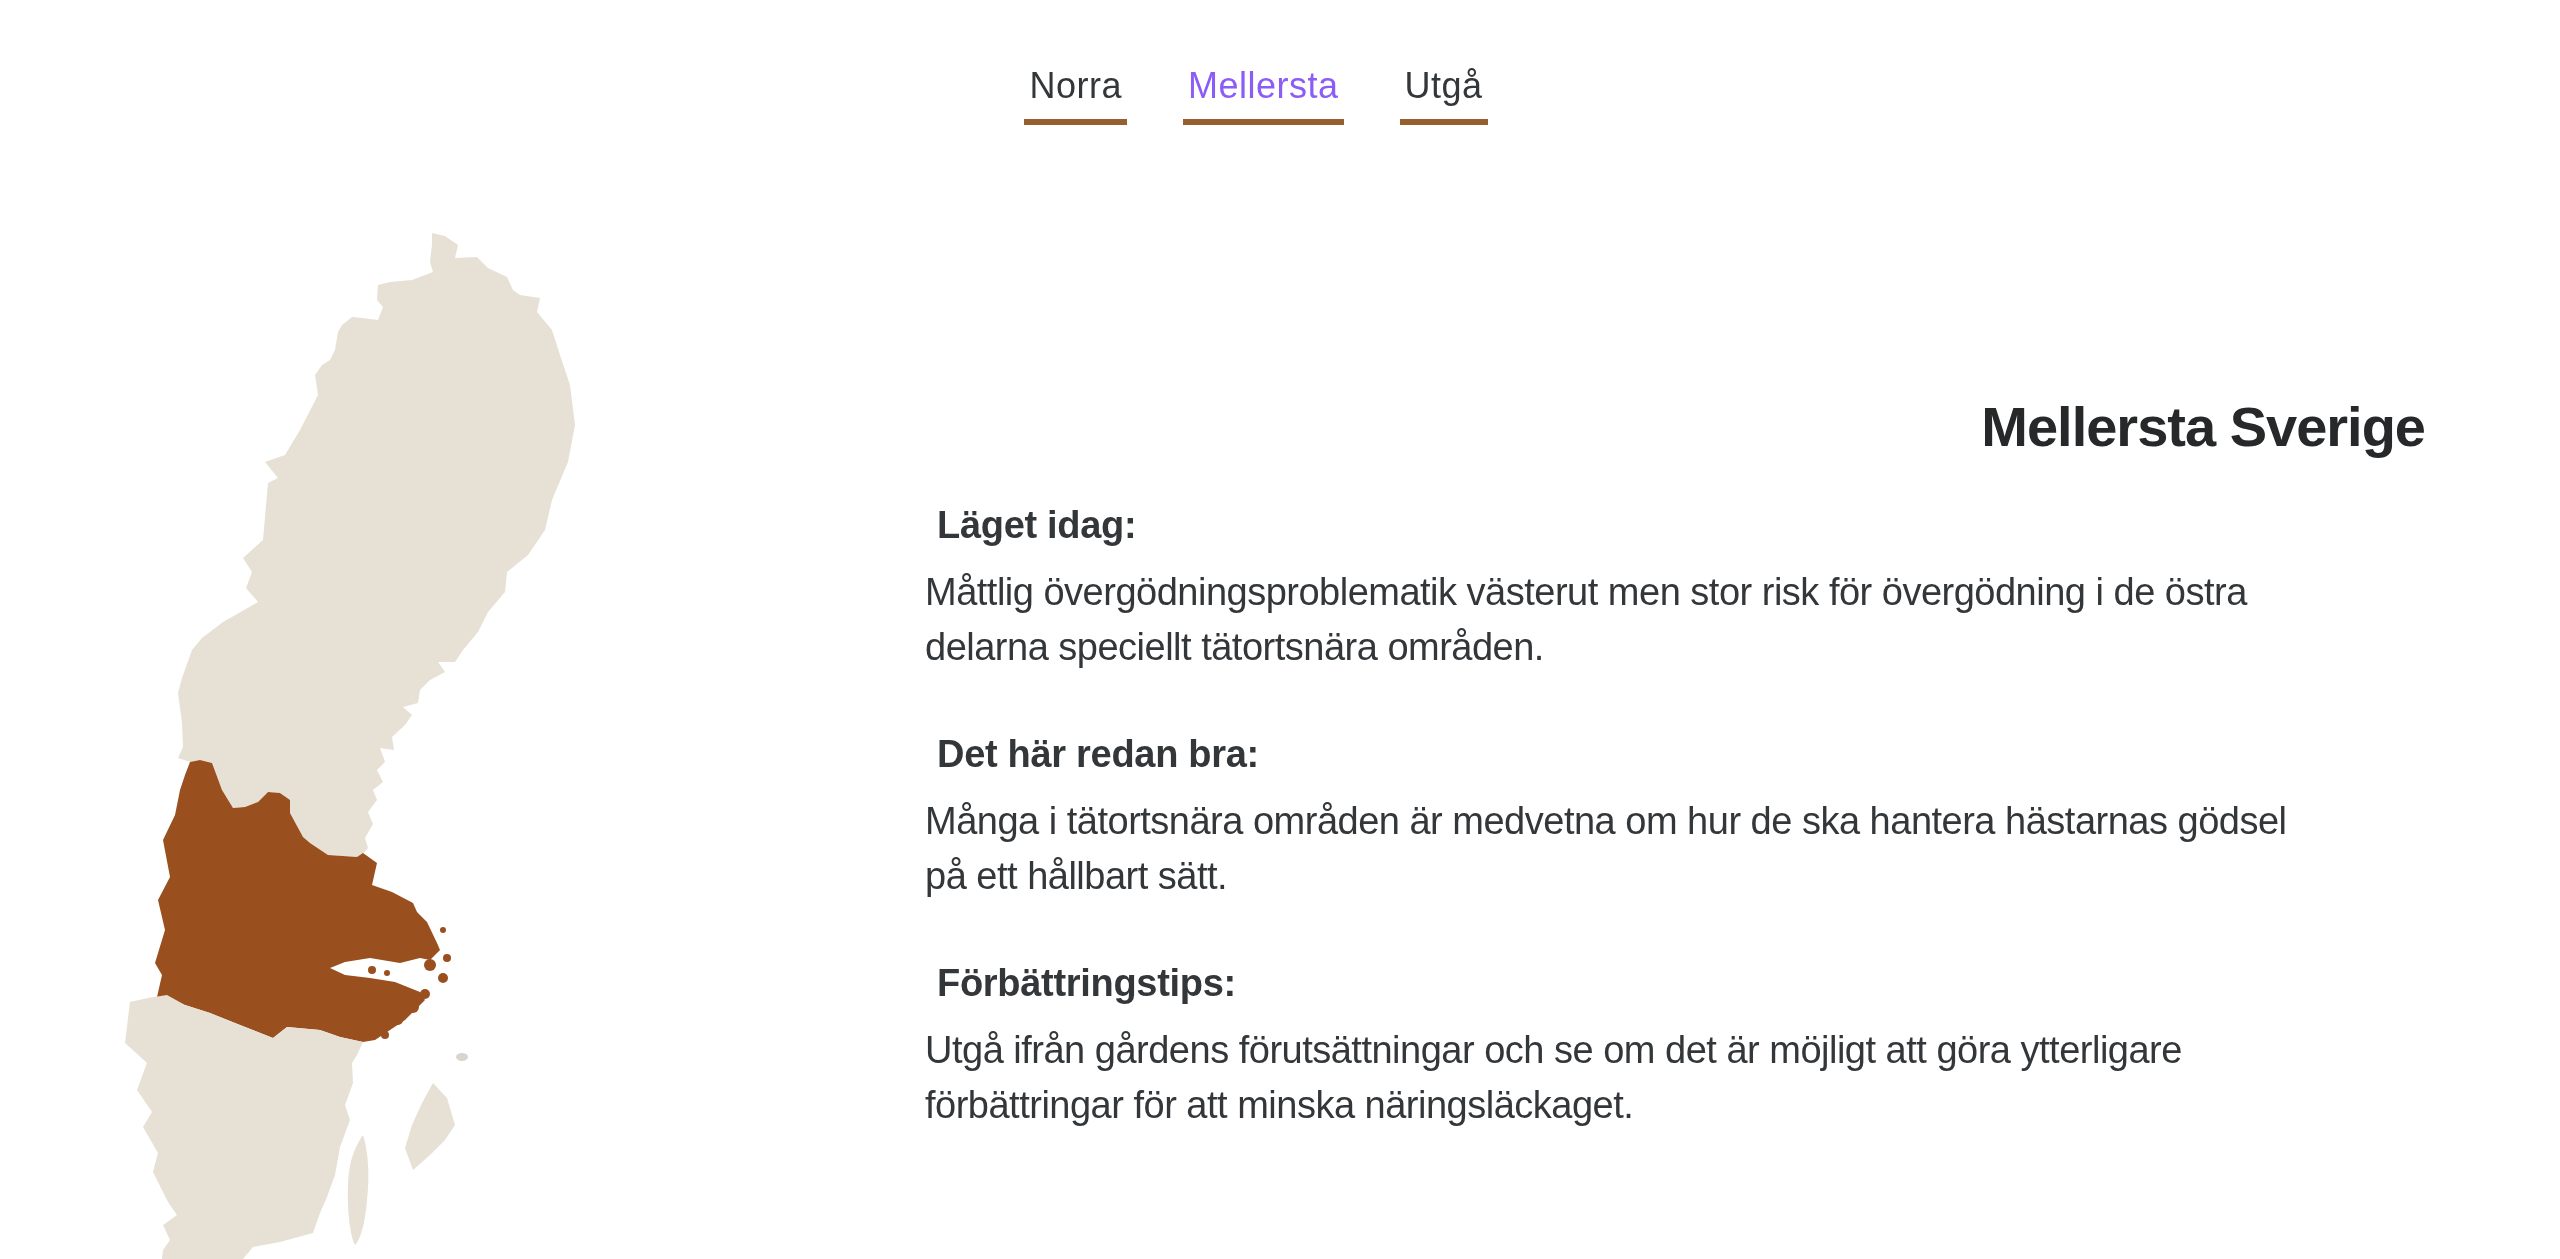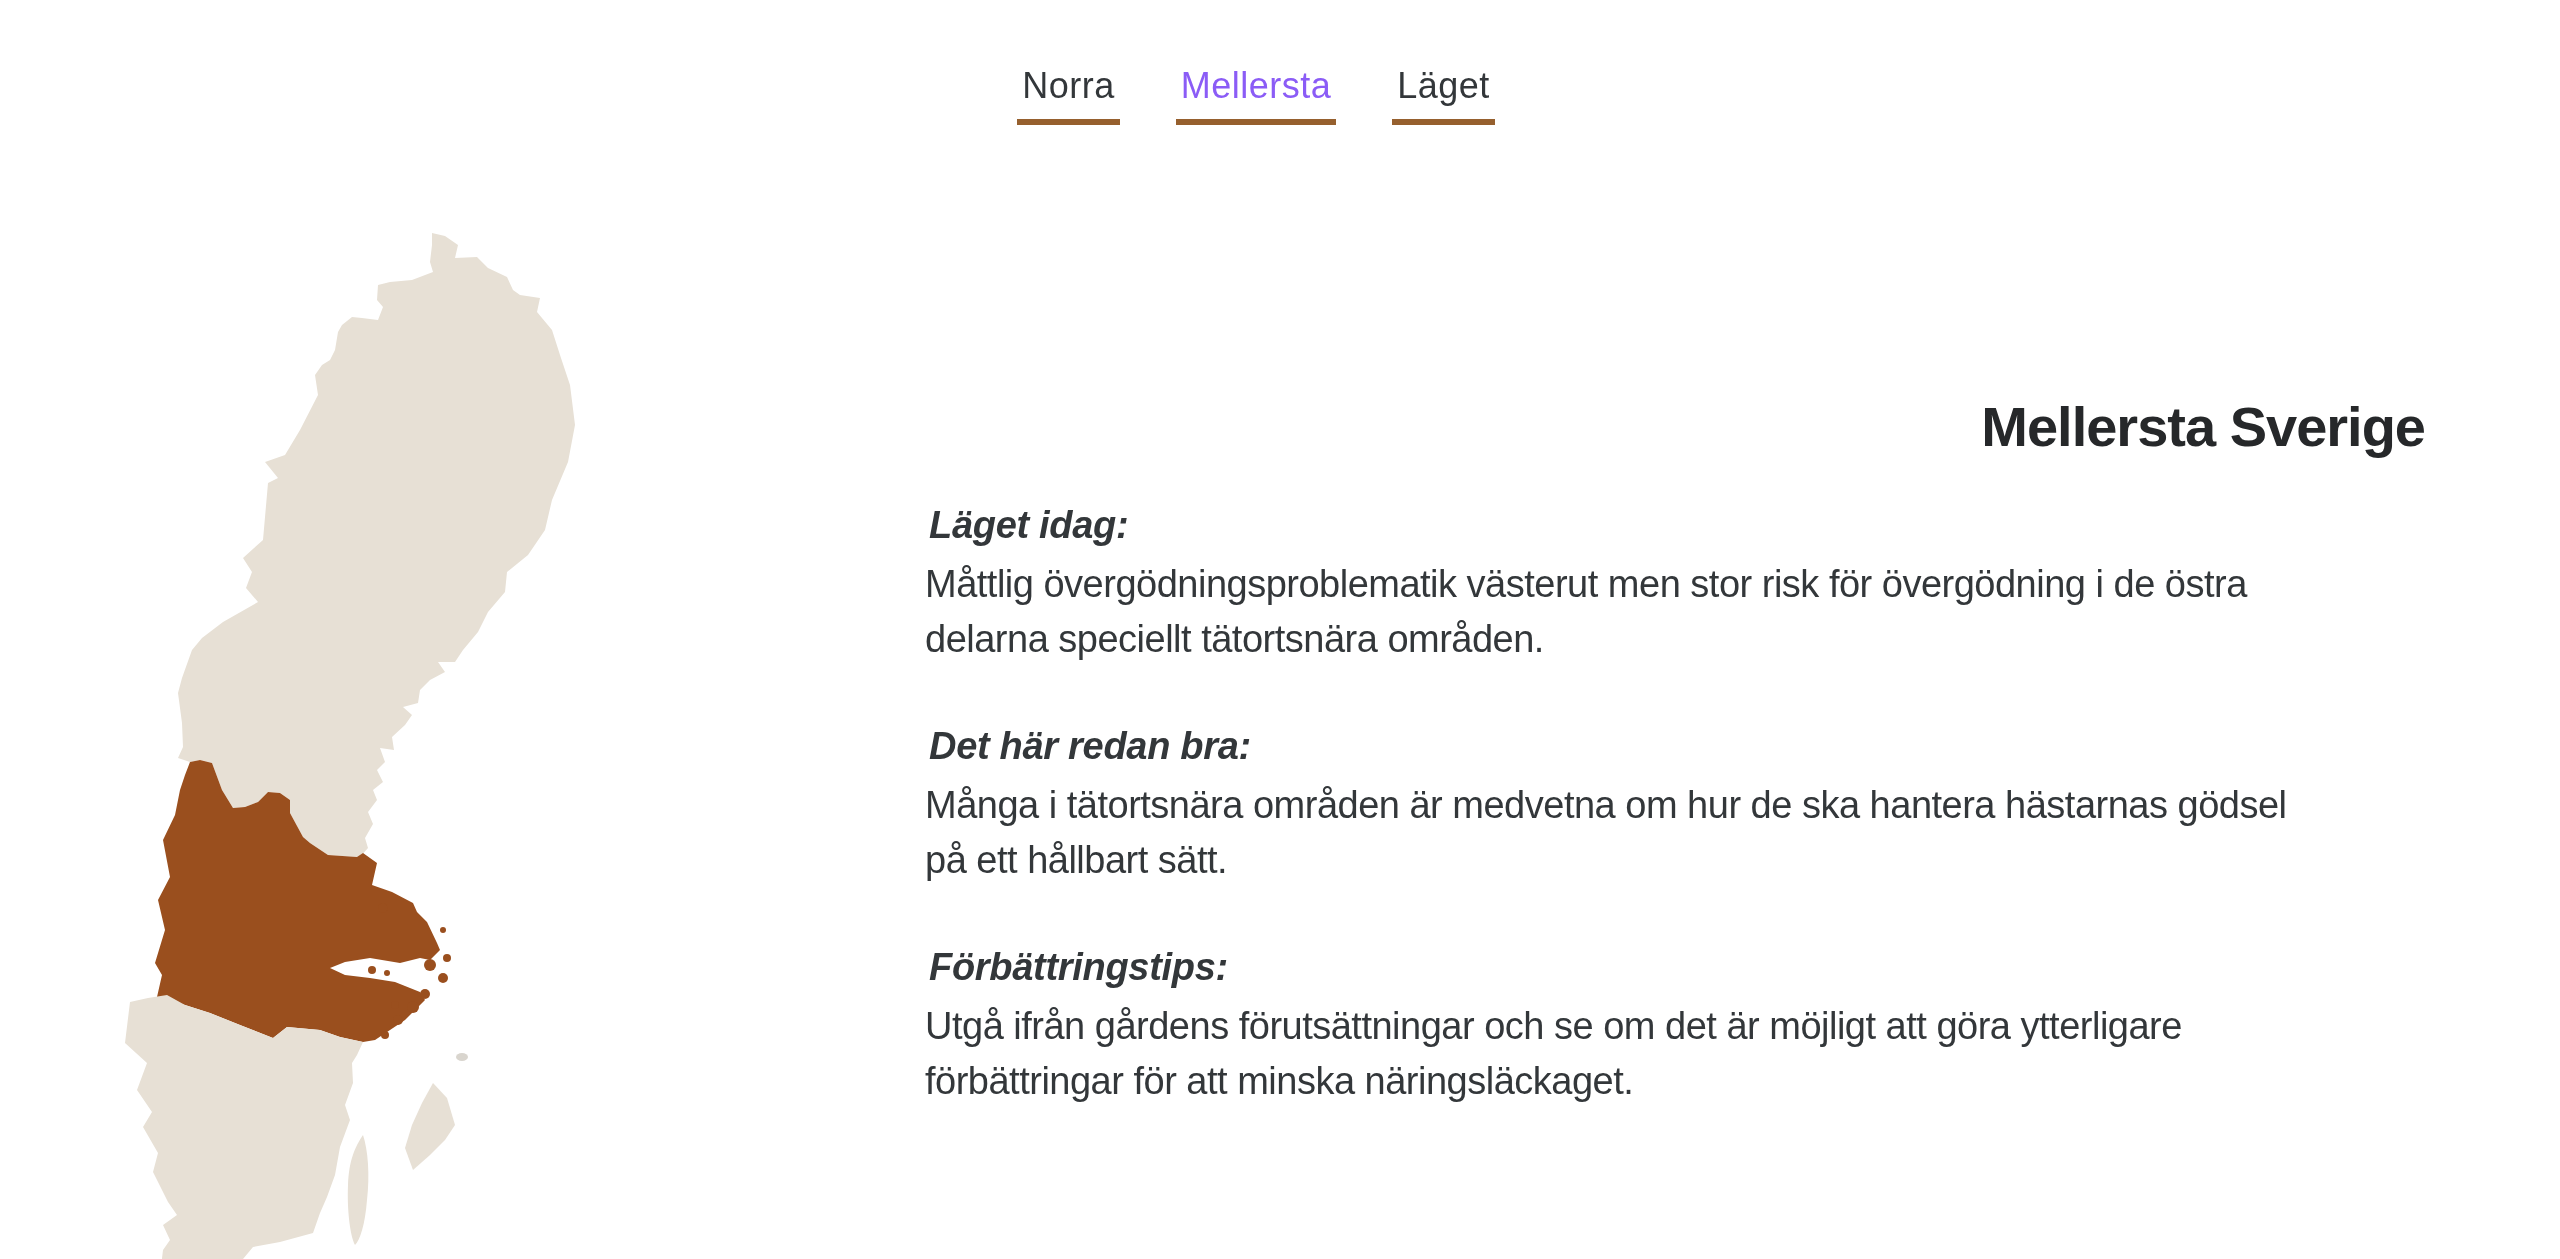--- a/index.html
+++ b/index.html
@@ -65,47 +65,46 @@
     margin: 0 0 40px 0;
     font-size: 56px;
     font-weight: 700;
     letter-spacing: -1px;
     line-height: 62px;
     color: #26282a;
     text-align: right;
   }
   .section { margin: 0 0 52px 0; }
   .section h2 {
-    margin: 4px;
+    margin: 12px;
     font-size: 38px;
     font-weight: 700;
     line-height: 55px;
     letter-spacing: -0.3px;
     color: #33373a;
-    font-style: italic;
   }
   .section p {
     margin: 0;
     font-size: 38px;
     font-weight: 400;
     line-height: 55px;
     letter-spacing: -0.5px;
     white-space: pre-line;
     color: #33373a;
   }
 </style>
 </head>
 <body>
 
 <div class="page">
 
   <nav class="tabs">
     <button class="tab">Norra</button>
     <button class="tab active">Mellersta</button>
-    <button class="tab">Läget</button>
+    <button class="tab">Utgå</button>
   </nav>
 
   <figure class="map-wrap" style="margin:0;">
     <svg width="455" height="1100" viewBox="0 0 455 1100" xmlns="http://www.w3.org/2000/svg">
 
       <path class="region clickable" d="M307,3 L320,6 L333,15 L330,28 L352,27 L363,38 L382,47 L388,60 L395,65 L415,68 L412,82 L427,100
            L435,125 L445,155 L450,195 L443,232 L427,270 L420,300 L403,325 L382,342 L380,362 L363,382
            L353,402 L338,420 L330,432 L313,432 L320,442 L305,450 L295,460 L293,473 L278,477 L287,485
            L280,495 L267,507 L269,520 L255,518 L260,532 L252,540 L258,552 L248,560 L252,570 L243,582
            L248,594 L240,608 L243,618 L235,627 L232,627 L203,625 L185,613 L178,607 L165,583 L165,570

